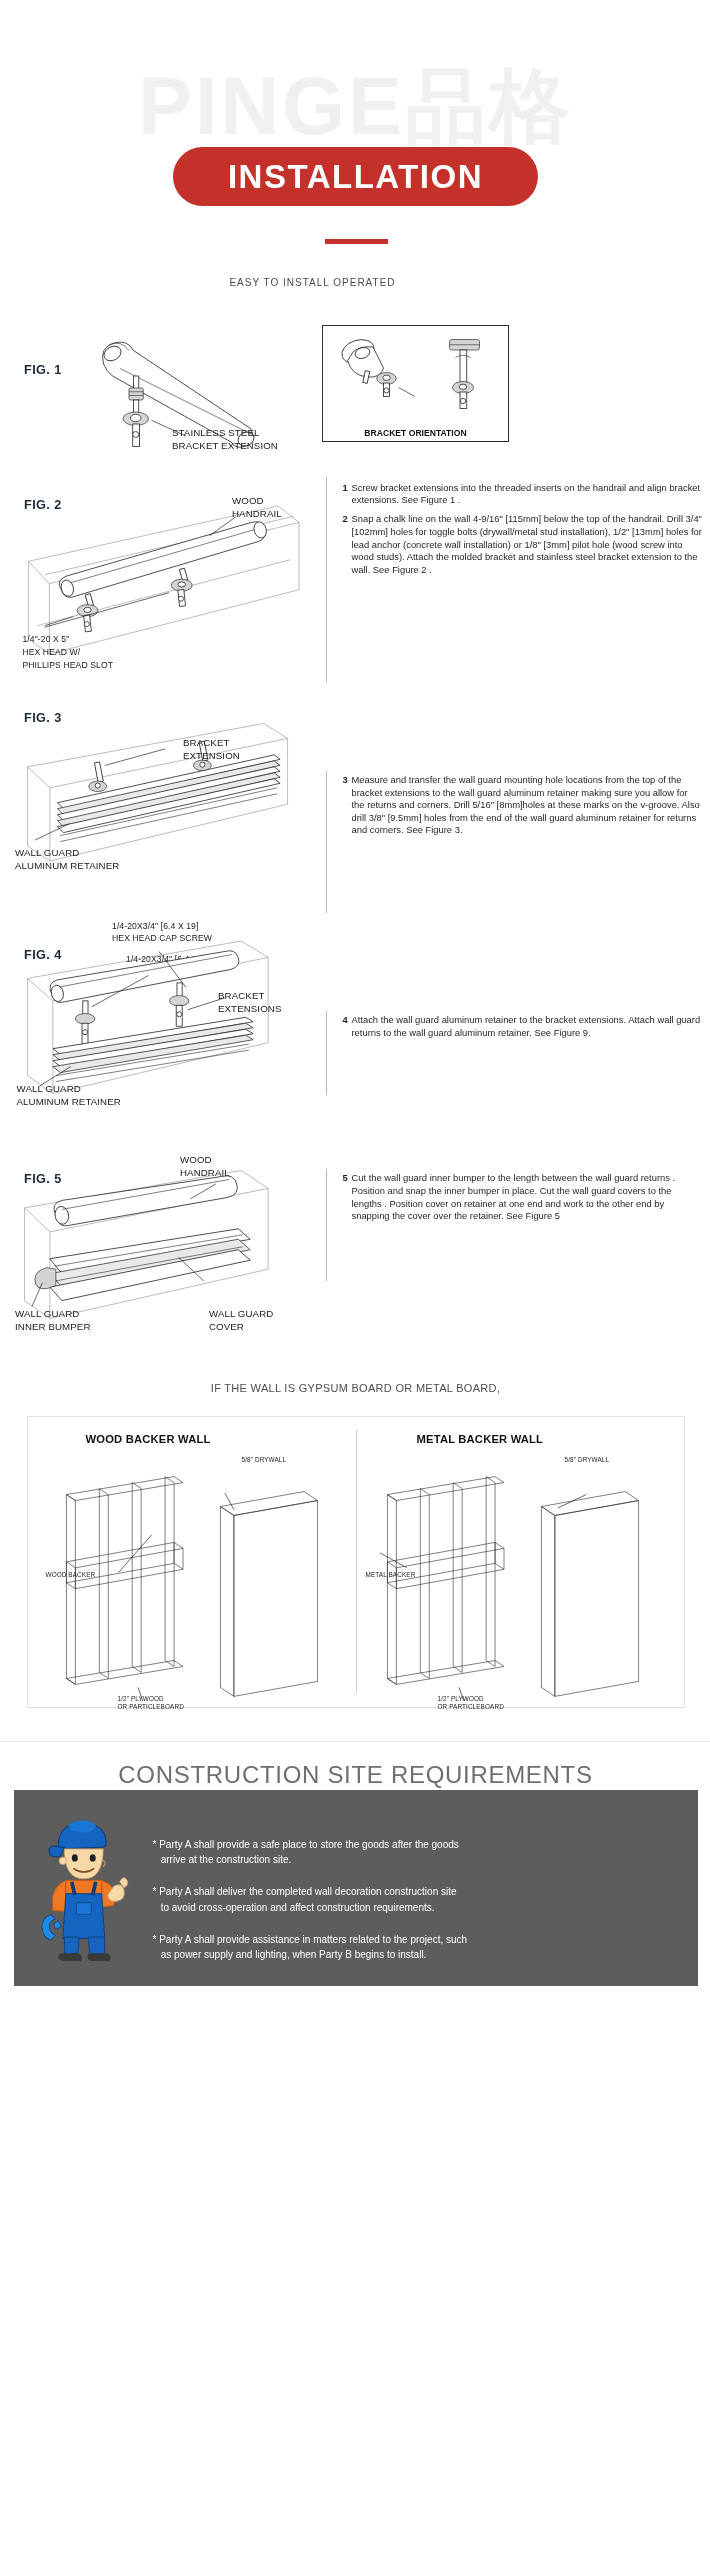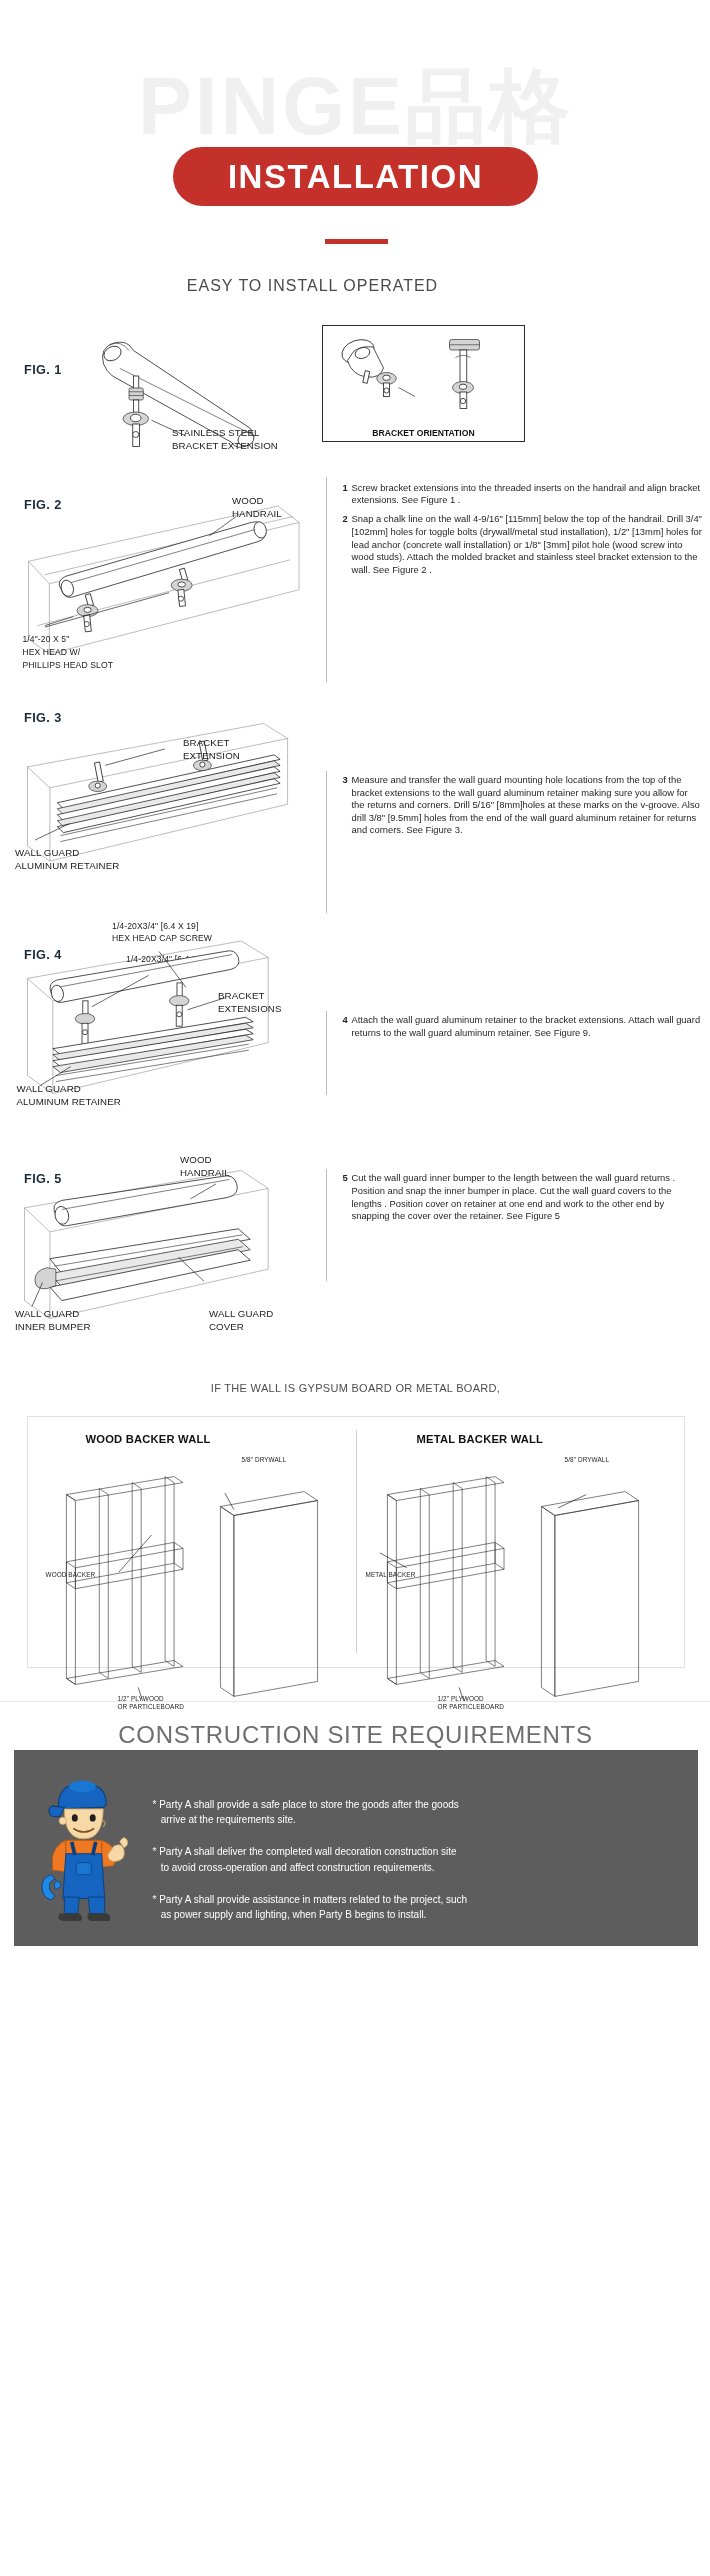--- a/index.html
+++ b/index.html
@@ -25,21 +25,21 @@
   .banner-wrap { position:absolute; top:147px; left:0; width:711px; text-align:center; }
   .banner {
     display:inline-block; background:#c4312b; color:#fff;
     font-size:33px; font-weight:bold; letter-spacing:1.5px;
     padding:10.5px 55px; border-radius:34px;
     font-family:"Liberation Sans", sans-serif;
   }
   .red-rule { position:absolute; top:239px; left:50%; margin-left:-31px; width:63px; height:5.2px; background:#c4312b; }
   .subtitle {
     position:absolute; top:277px; left:0; width:625px; text-align:center;
-    font-size:16px; color:#4a4a4a; letter-spacing:1px;
+    font-size:10px; color:#4a4a4a; letter-spacing:1px;
   }
 
   
   .section { position:relative; width:711px; }
   .fig-label {
     position:absolute; font-size:12.7px; font-weight:bold; color:#1b2a3a;
     letter-spacing:0.4px;
   }
   .cap {
     position:absolute; font-size:9.7px; color:#1a1a1a; line-height:1.35;
@@ -69,21 +69,21 @@
   .fillw { fill:#ffffff; stroke:#2a2a2a; stroke-width:1.1; }
   .fillg { fill:#e9e9e9; stroke:#2a2a2a; stroke-width:1; }
   .fillgr{ fill:#d4d4d4; stroke:#2a2a2a; stroke-width:.9; }
   .lead { fill:none; stroke:#111; stroke-width:.85; }
 
   
   .notice { width:711px; text-align:center; padding-top:13.5px; }
   .notice div { font-size:11px; color:#4d4d4d; line-height:1.85; letter-spacing:0.3px; }
 
   
-  .backer { position:relative; width:658px; margin:18px auto 0; height:252px; border:0.7px solid #e2e2e2; background:#fff; }
+  .backer { position:relative; width:658px; margin:18px auto 0; height:292px; border:0.7px solid #e2e2e2; background:#fff; }
   .backer-title { position:absolute; font-size:11.2px; font-weight:bold; color:#111; letter-spacing:0.2px; }
   .bk-note { position:absolute; font-size:6.4px; color:#1d1d1d; letter-spacing:0.1px; }
   .bk-sep { position:absolute; top:13.5px; bottom:13.5px; left:50%; width:0.7px; background:#cfcfcf; }
 
   
   .crs { width:711px; margin-top:33px; padding-top:19.5px; border-top:1.5px solid #e6e6e6; }
   .crs-title { text-align:center; font-size:24px; color:#6e6e6e; letter-spacing:0.7px; font-weight:normal; padding-bottom:1px; }
   .crs-box { margin:0 13.5px; background:#5d5d5d; color:#fff; display:flex; align-items:flex-end; padding:19.5px 16.5px; min-height:187px; }
   .worker { flex:0 0 112px; height:157px; position:relative; }
   .bullets { flex:1; padding-left:10.5px; padding-right:13.5px; }
@@ -123,21 +123,21 @@
       <ellipse class="fillgr" cx="61" cy="129" rx="17" ry="9"></ellipse>
       <ellipse class="fillw" cx="61" cy="128" rx="7" ry="5"></ellipse>
       <rect class="fillw" x="57" y="136" width="9" height="30"></rect>
       <circle class="fillw" cx="61" cy="150" r="4"></circle>
       <path class="lead" d="M82,131 L128,152"></path>
     </svg>
 
     <div class="cap" style="left:172px; top:112px;">STAINLESS STEEL
 BRACKET EXTENSION</div>
 
-    <div class="orient-box" style="left:322px; top:10.5px; width:203px; height:117px;">
+    <div class="orient-box" style="left:322px; top:10.5px; width:187px; height:117px;">
       <svg class="art" style="left:7.5px; top:6px;" width="171" height="84" viewBox="0 0 228 112">
 
         <ellipse class="fillw" cx="36" cy="26" rx="22" ry="15" transform="rotate(-18 36 26)"></ellipse>
         <path class="fillw" d="M22,38 q6,20 26,22 q18,2 22,-12 L56,20 q-16,-2 -26,6 Z"></path>
         <ellipse class="fillw" cx="42" cy="28" rx="10" ry="7" transform="rotate(-18 42 28)"></ellipse>
         <rect class="fillw" x="44" y="52" width="6" height="16" transform="rotate(12 47 60)"></rect>
 
         <ellipse class="fillgr" cx="74" cy="62" rx="13" ry="8"></ellipse>
         <ellipse class="fillw" cx="74" cy="61" rx="5" ry="3.5"></ellipse>
         <rect class="fillw" x="70" y="68" width="8" height="18"></rect>
@@ -454,21 +454,21 @@
           <path d="M112,102 q12,-6 14,6 q2,12 -10,14 q-10,2 -12,-8 Z" fill="#f7d9a8" stroke="#c9a16a" stroke-width="1.2"></path>
           <path d="M120,96 q6,-10 10,-2 q3,6 -4,10" fill="#f7d9a8" stroke="#c9a16a" stroke-width="1.2"></path>
 
           <path d="M28,140 q-12,4 -12,16 q0,14 12,18 l6,-6 q-8,-4 -8,-12 q0,-8 8,-10 Z" fill="#1e88e5" stroke="#0d3f7a" stroke-width="1.2"></path>
           <path d="M32,152 L38,148 L42,156 L34,160 Z" fill="#1e88e5" stroke="#0d3f7a" stroke-width="1"></path>
         </svg>
       </div>
       <div class="bullets">
         <p>
           <span>* Party A shall provide a safe place to store the goods after the goods</span>
-          <span class="ind">arrive at the requirements site.</span>
+          <span class="ind">arrive at the construction site.</span>
         </p>
         <p>
           <span>* Party A shall deliver the completed wall decoration construction site</span>
           <span class="ind">to avoid cross-operation and affect construction requirements.</span>
         </p>
         <p>
           <span>* Party A shall provide assistance in matters related to the project, such</span>
           <span class="ind">as power supply and lighting, when Party B begins to install.</span>
         </p>
       </div>

